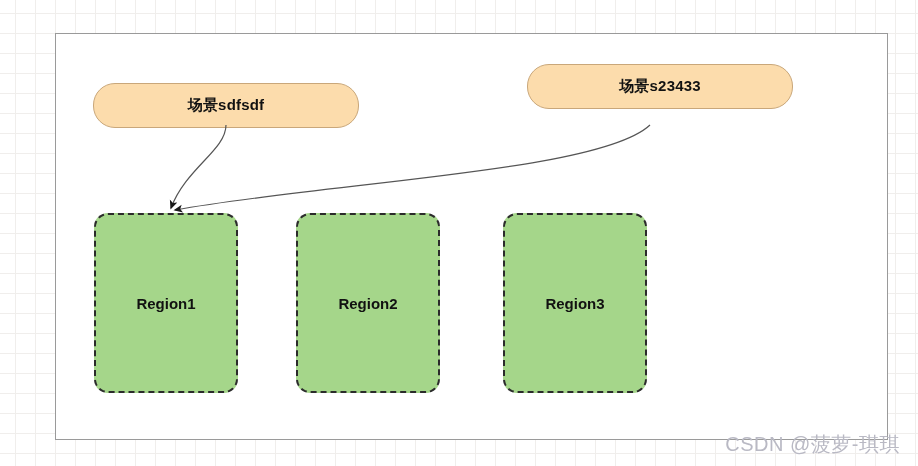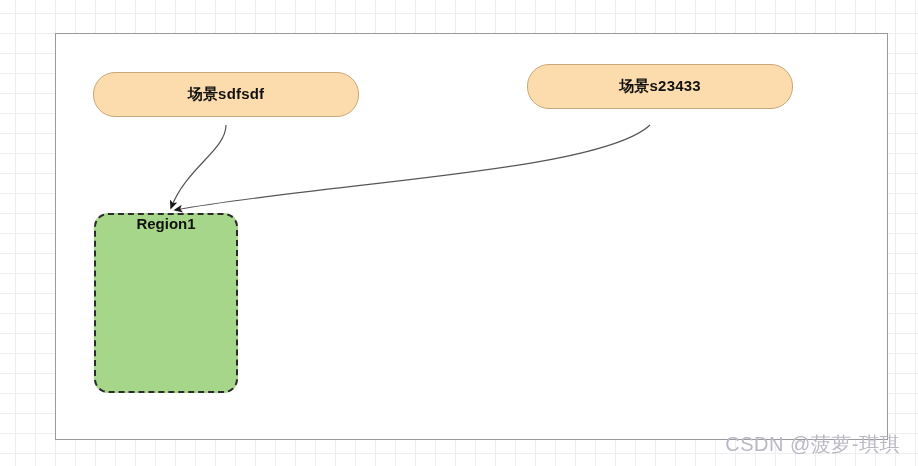--- a/index.html
+++ b/index.html
@@ -39,30 +39,31 @@
     border-radius: 22px;
     box-sizing: border-box;
     display: flex;
     align-items: center;
     justify-content: center;
     color: #111111;
     font-size: 15px;
     font-weight: bold;
     letter-spacing: 0.2px;
   }
-  #scene-1 { left: 93px;  top: 72px; width: 266px; height: 45px; }
+  #scene-1 { left: 93px;  top: 83px; width: 266px; height: 45px; }
   #scene-2 { left: 527px; top: 64px; width: 266px; height: 45px; }
 
   .region-box {
     position: absolute;
     background: #a5d68a;
     border: 2px dashed #2b2b2b;
     border-radius: 14px;
     box-sizing: border-box;
     display: flex;
+    align-items: center;
     justify-content: center;
     color: #111111;
     font-size: 15px;
     font-weight: bold;
     top: 213px;
     height: 180px;
   }
   #region-1 { left: 94px;  width: 144px; }
   #region-2 { left: 296px; width: 144px; }
   #region-3 { left: 503px; width: 144px; }
@@ -98,21 +99,27 @@
   </div>
 
   <div class="scene-box" id="scene-2">
     <span>场景s23433</span>
   </div>
 
   <div class="region-box" id="region-1">
     <span>Region1</span>
   </div>
 
+  <div class="region-box" id="region-2">
+    <span>Region2</span>
+  </div>
 
+  <div class="region-box" id="region-3">
+    <span>Region3</span>
+  </div>
 
 
   <svg id="connectors" viewBox="0 0 918 466" xmlns="http://www.w3.org/2000/svg">
     <defs>
       <marker id="arrowhead" markerWidth="10" markerHeight="10" refX="7.5" refY="4" orient="auto" markerUnits="userSpaceOnUse">
         <path d="M 0 0 L 9 4 L 0 8 L 2.2 4 Z" fill="#1a1a1a"></path>
       </marker>
     </defs>
 
     <path d="M 226 125 C 226 150 186 168 171 208" fill="none" stroke="#555555" stroke-width="1.2" marker-end="url(#arrowhead)"></path>

